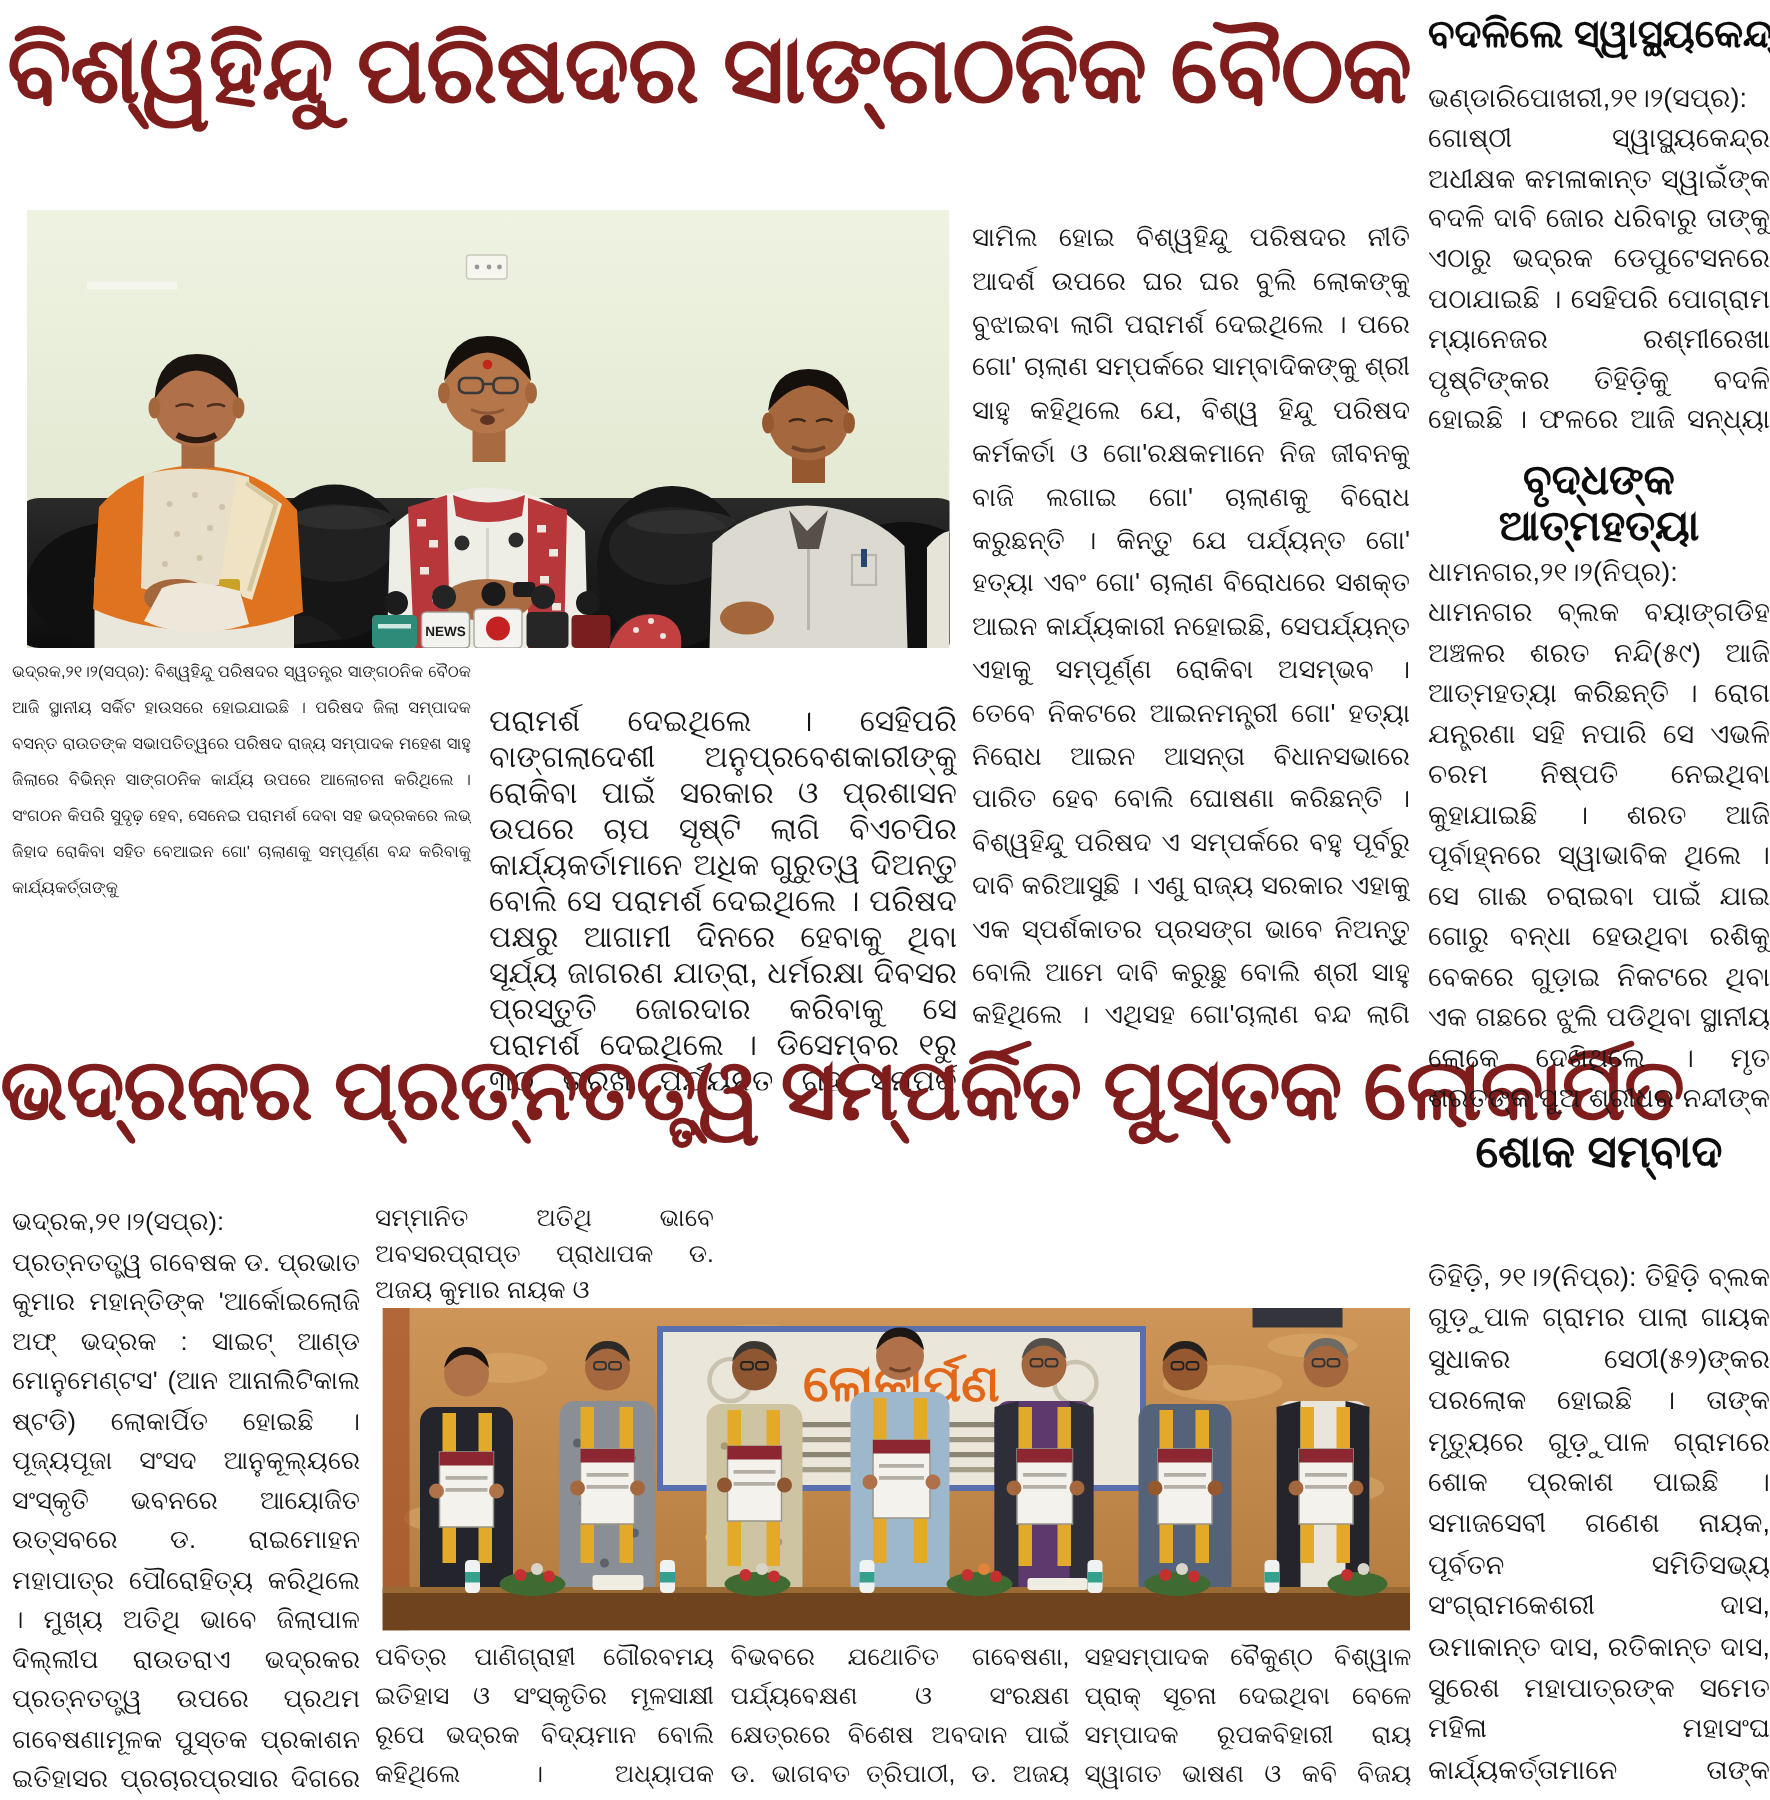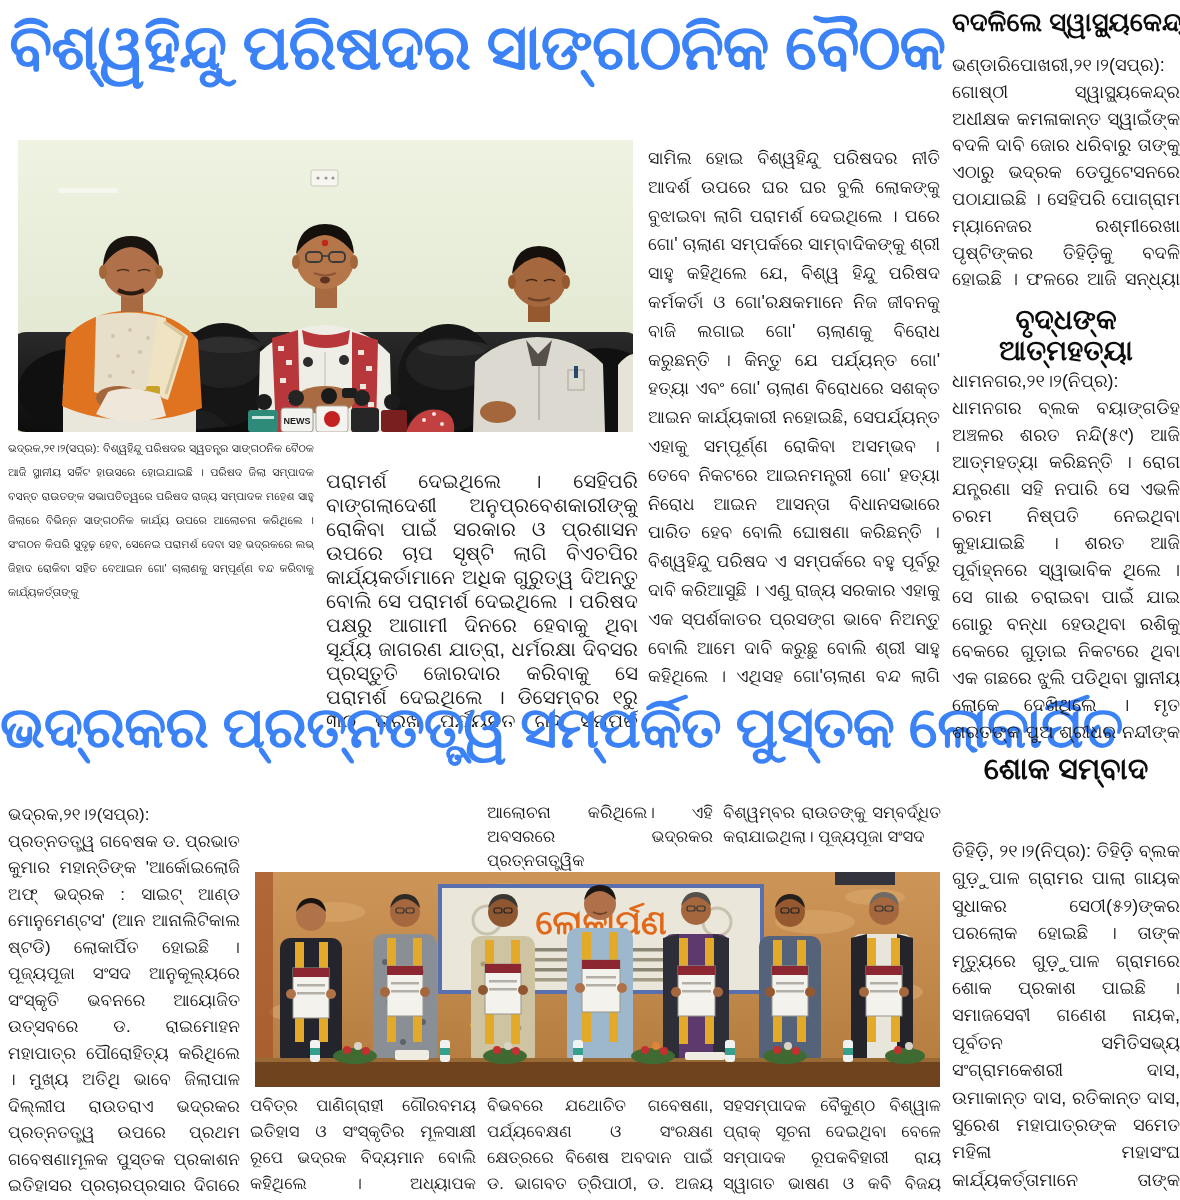--- a/index.html
+++ b/index.html
@@ -1,22 +1,22 @@
 <!DOCTYPE html>
 <html><head>
 <meta charset="utf-8">
 <style>
   html,body{margin:0;padding:0;background:#ffffff;}
   .page{
     position:relative;width:1180px;height:1200px;background:#ffffff;overflow:hidden;
     font-family:"Liberation Sans", sans-serif;color:#141414;
   }
   .headline{
-    position:absolute;font-weight:bold;color:#3b82f6;letter-spacing:-1px;
-    line-height:1.05;text-align:right;white-space:nowrap;
+    position:absolute;font-weight:bold;color:#7f1d1d;letter-spacing:-1px;
+    line-height:1.05;text-align:center;white-space:nowrap;
   }
   .h1{left:0;top:14px;width:945px;font-size:63px;}
   .h2{left:0;top:698px;width:945px;font-size:57px;}
   .bodycol{
     position:absolute;text-align:justify;color:#161616;overflow:hidden;
   }
   .a1c1{left:8px;top:436px;width:306px;height:258px;font-size:11px;line-height:24px;}
   .a1c2{left:326px;top:436px;width:312px;height:258px;font-size:20px;line-height:24px;margin-top:33px;}
   .a1c3{left:648px;top:144px;width:292px;height:550px;font-size:17.5px;line-height:28.8px;}
   .a2c1{left:8px;top:802px;width:232px;height:396px;font-size:17px;line-height:26.5px;}
@@ -178,22 +178,21 @@
     </g>
   </svg>
 
   <div class="bodycol a1c1">ଭଦ୍ରକ,୨୧।୨(ସପ୍ର): ବିଶ୍ୱହିନ୍ଦୁ ପରିଷଦର ସ୍ୱତନ୍ତ୍ର ସାଙ୍ଗଠନିକ ବୈଠକ ଆଜି ସ୍ଥାନୀୟ ସର୍କିଟ ହାଉସରେ ହୋଇଯାଇଛି । ପରିଷଦ ଜିଲା ସମ୍ପାଦକ ବସନ୍ତ ରାଉତଙ୍କ ସଭାପତିତ୍ୱରେ ପରିଷଦ ରାଜ୍ୟ ସମ୍ପାଦକ ମହେଶ ସାହୁ ଜିଲାରେ ବିଭିନ୍ନ ସାଙ୍ଗଠନିକ କାର୍ଯ୍ୟ ଉପରେ ଆଲୋଚନା କରିଥିଲେ । ସଂଗଠନ କିପରି ସୁଦୃଢ଼ ହେବ, ସେନେଇ ପରାମର୍ଶ ଦେବା ସହ ଭଦ୍ରକରେ ଲଭ୍ ଜିହାଦ ରୋକିବା ସହିତ ବେଆଇନ ଗୋ' ଚାଲାଣକୁ ସମ୍ପୂର୍ଣ୍ଣ ବନ୍ଦ କରିବାକୁ କାର୍ଯ୍ୟକର୍ତ୍ତାଙ୍କୁ</div>
   <div class="bodycol a1c2">ପରାମର୍ଶ ଦେଇଥିଲେ । ସେହିପରି ବାଙ୍ଗଲାଦେଶୀ ଅନୁପ୍ରବେଶକାରୀଙ୍କୁ ରୋକିବା ପାଇଁ ସରକାର ଓ ପ୍ରଶାସନ ଉପରେ ଚାପ ସୃଷ୍ଟି ଲାଗି ବିଏଚପିର କାର୍ଯ୍ୟକର୍ତାମାନେ ଅଧିକ ଗୁରୁତ୍ୱ ଦିଅନ୍ତୁ ବୋଲି ସେ ପରାମର୍ଶ ଦେଇଥିଲେ । ପରିଷଦ ପକ୍ଷରୁ ଆଗାମୀ ଦିନରେ ହେବାକୁ ଥିବା ସୂର୍ଯ୍ୟ ଜାଗରଣ ଯାତ୍ରା, ଧର୍ମରକ୍ଷା ଦିବସର ପ୍ରସ୍ତୁତି ଜୋରଦାର କରିବାକୁ ସେ ପରାମର୍ଶ ଦେଇଥିଲେ । ଡିସେମ୍ବର ୧ରୁ ୩୦ ତାରିଖ ପର୍ଯ୍ୟନ୍ତ ଗୃହ ସମ୍ପର୍କ ଅଭିଯାନରେ କାର୍ଯ୍ୟକର୍ତ୍ତାମାନେ</div>
   <div class="bodycol a1c3">ସାମିଲ ହୋଇ ବିଶ୍ୱହିନ୍ଦୁ ପରିଷଦର ନୀତି ଆଦର୍ଶ ଉପରେ ଘର ଘର ବୁଲି ଲୋକଙ୍କୁ ବୁଝାଇବା ଲାଗି ପରାମର୍ଶ ଦେଇଥିଲେ । ପରେ ଗୋ' ଚାଲାଣ ସମ୍ପର୍କରେ ସାମ୍ବାଦିକଙ୍କୁ ଶ୍ରୀ ସାହୁ କହିଥିଲେ ଯେ, ବିଶ୍ୱ ହିନ୍ଦୁ ପରିଷଦ କର୍ମକର୍ତା ଓ ଗୋ'ରକ୍ଷକମାନେ ନିଜ ଜୀବନକୁ ବାଜି ଲଗାଇ ଗୋ' ଚାଲାଣକୁ ବିରୋଧ କରୁଛନ୍ତି । କିନ୍ତୁ ଯେ ପର୍ଯ୍ୟନ୍ତ ଗୋ' ହତ୍ୟା ଏବଂ ଗୋ' ଚାଲାଣ ବିରୋଧରେ ସଶକ୍ତ ଆଇନ କାର୍ଯ୍ୟକାରୀ ନହୋଇଛି, ସେପର୍ଯ୍ୟନ୍ତ ଏହାକୁ ସମ୍ପୂର୍ଣ୍ଣ ରୋକିବା ଅସମ୍ଭବ । ତେବେ ନିକଟରେ ଆଇନମନ୍ତ୍ରୀ ଗୋ' ହତ୍ୟା ନିରୋଧ ଆଇନ ଆସନ୍ତା ବିଧାନସଭାରେ ପାରିତ ହେବ ବୋଲି ଘୋଷଣା କରିଛନ୍ତି । ବିଶ୍ୱହିନ୍ଦୁ ପରିଷଦ ଏ ସମ୍ପର୍କରେ ବହୁ ପୂର୍ବରୁ ଦାବି କରିଆସୁଛି । ଏଣୁ ରାଜ୍ୟ ସରକାର ଏହାକୁ ଏକ ସ୍ପର୍ଶକାତର ପ୍ରସଙ୍ଗ ଭାବେ ନିଅନ୍ତୁ ବୋଲି ଆମେ ଦାବି କରୁଛୁ ବୋଲି ଶ୍ରୀ ସାହୁ କହିଥିଲେ । ଏଥିସହ ଗୋ'ଚାଲାଣ ବନ୍ଦ ଲାଗି ହିନ୍ଦୁ ସମାଜ ସଚେତନ ହେବା ଦରକାର ବୋଲି ମଧ୍ୟ ସେ କହିଥିଲେ । ଏହି ଅବସରରେ ପରିଷଦ ପକ୍ଷରୁ ଭଦ୍ରକରେ ବାଂଲାଦେଶୀ, ରୋହିଙ୍ଗିୟା ଚିହ୍ନଟ କରି ସେମାନଙ୍କୁ ଦେଶାନ୍ତର କରିବା ଲାଗି ଏକ ଦାବିପତ୍ର ପ୍ରଶାସନକୁ ଦିଆଯାଇଥିଲା ।</div>
 
   <div class="headline h2">ଭଦ୍ରକର ପ୍ରତ୍ନତତ୍ତ୍ୱ ସମ୍ପର୍କିତ ପୁସ୍ତକ ଲୋକାର୍ପିତ</div>
 
   <div class="bodycol a2c1">ଭଦ୍ରକ,୨୧।୨(ସପ୍ର): ପ୍ରତ୍ନତତ୍ତ୍ୱ ଗବେଷକ ଡ. ପ୍ରଭାତ କୁମାର ମହାନ୍ତିଙ୍କ 'ଆର୍କୋଇଲୋଜି ଅଫ୍ ଭଦ୍ରକ : ସାଇଟ୍ ଆଣ୍ଡ ମୋନୁମେଣ୍ଟସ' (ଆନ ଆନାଲିଟିକାଲ ଷ୍ଟଡି) ଲୋକାର୍ପିତ ହୋଇଛି । ପୂଜ୍ୟପୂଜା ସଂସଦ ଆନୁକୂଲ୍ୟରେ ସଂସ୍କୃତି ଭବନରେ ଆୟୋଜିତ ଉତ୍ସବରେ ଡ. ରାଇମୋହନ ମହାପାତ୍ର ପୌରୋହିତ୍ୟ କରିଥିଲେ । ମୁଖ୍ୟ ଅତିଥି ଭାବେ ଜିଲାପାଳ ଦିଲ୍ଲୀପ ରାଉତରାଏ ଭଦ୍ରକର ପ୍ରତ୍ନତତ୍ତ୍ୱ ଉପରେ ପ୍ରଥମ ଗବେଷଣାମୂଳକ ପୁସ୍ତକ ପ୍ରକାଶନ ଇତିହାସର ପ୍ରଚାରପ୍ରସାର ଦିଗରେ ଏହା ସହାୟକ ହେବ ବୋଲି କହିଥିଲେ । ମୁଖ୍ୟବକ୍ତା ଭାବେ ଡ. ଭାଗବତ ତ୍ରିପାଠୀ,</div>
-  <div class="bodycol a2top a2x3">ଆଲୋଚନା କରିଥିଲେ। ଏହି ଅବସରରେ ଭଦ୍ରକର ପ୍ରତ୍ନତାତ୍ତ୍ୱିକ</div>
-  <div class="bodycol a2top a2x4">ବିଶ୍ୱମ୍ବର ରାଉତଙ୍କୁ ସମ୍ବର୍ଦ୍ଧିତ କରାଯାଇଥିଲା। ପୂଜ୍ୟପୂଜା ସଂସଦ</div>
+  <div class="bodycol a2top a2x2">ସମ୍ମାନିତ ଅତିଥି ଭାବେ ଅବସରପ୍ରାପ୍ତ ପ୍ରାଧାପକ ଡ. ଅଜୟ କୁମାର ନାୟକ ଓ</div>
 
   <svg class="photo" style="left:255px;top:872px;" width="685" height="215" viewBox="0 0 685 215">
     <defs>
       <linearGradient id="wall2" x1="0" y1="0" x2="0" y2="1">
         <stop offset="0" stop-color="#cd9658"></stop>
           <stop offset="1" stop-color="#b37a3e"></stop>
       </linearGradient>
     </defs>
     <rect x="0" y="0" width="685" height="215" fill="url(#wall2)"></rect>
     <g fill="#dcab6e" opacity="0.55">

